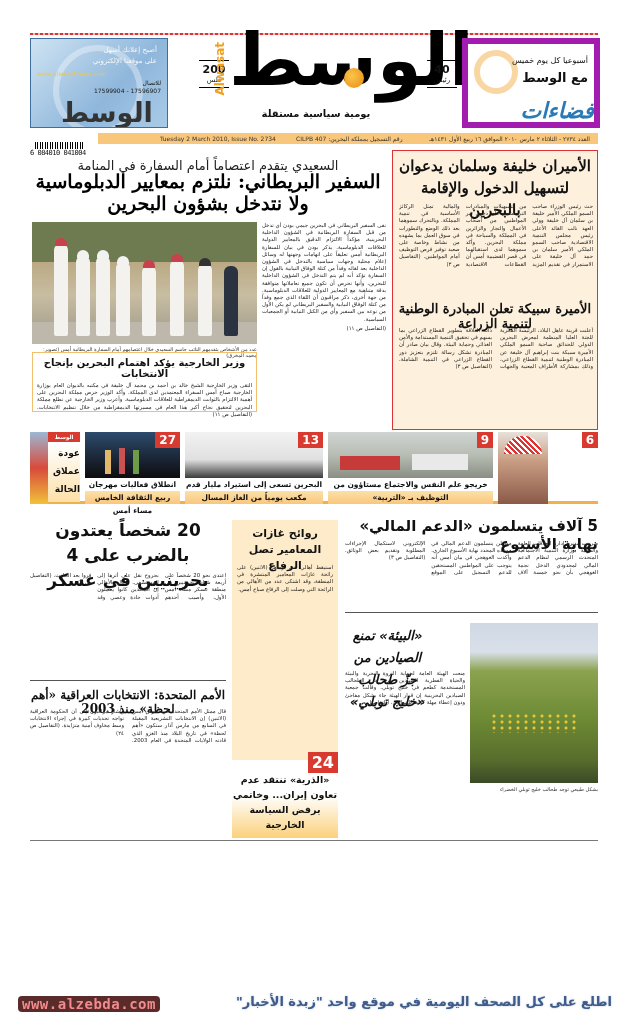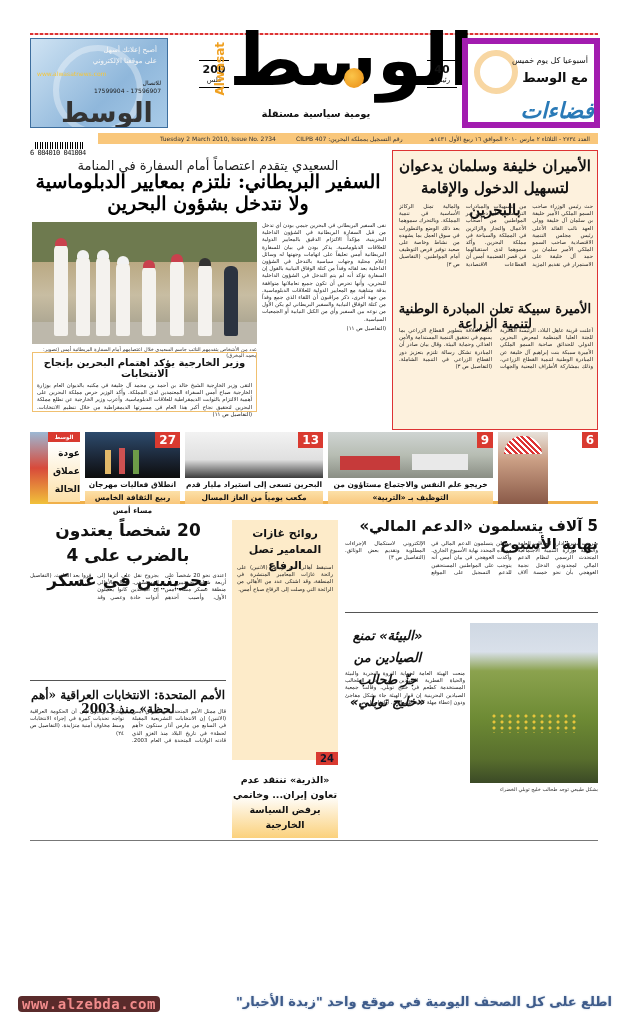--- a/index.html
+++ b/index.html
@@ -84,21 +84,21 @@
 
   .h-20 { left: 30px; top: 518px; width: 196px; text-align: center; font-size: 17px; font-weight: bold; line-height: 25px; }
   .col-20 { left: 30px; top: 572px; width: 196px; height: 100px; display: flex; gap: 5px; }
   .col-20 > div { flex: 1; }
 
   .h-un { left: 30px; top: 688px; width: 310px; text-align: center; font-size: 13.5px; font-weight: bold; font-family: "DejaVu Serif", serif; }
   .col-un { left: 30px; top: 708px; width: 200px; height: 128px; display: flex; gap: 5px; }
   .col-un > div { flex: 1; }
 
   .thurr { left: 232px; top: 772px; width: 106px; height: 66px; background: linear-gradient(180deg,#fff 0%,#fff 35%,#fbd17c 100%); }
-  .thurr .num { position: absolute; right: 0; top: -20px; background: #d93a30; color: #0f172a; font-weight: bold; font-size: 10px; padding: 1px 4px; }
+  .thurr .num { position: absolute; right: 0; top: -20px; background: #d93a30; color: #ffffff; font-weight: bold; font-size: 16px; padding: 1px 4px; }
   .thurr .hd { position: absolute; top: 0; width: 100%; text-align: center; font-size: 9.5px; font-weight: bold; line-height: 15px; }
 
   .h-env { left: 345px; top: 625px; width: 85px; text-align: center; font-size: 13px; font-weight: bold; line-height: 22px; font-style: italic; }
   .photo-env { left: 470px; top: 623px; width: 128px; height: 160px; background: linear-gradient(180deg,#cfd8e3 0%,#d9e0ea 18%,#8ba24e 30%,#6d8a34 60%,#586e2d 85%,#3b4a26 100%); }
   .col-env { left: 345px; top: 670px; width: 120px; height: 150px; display: flex; gap: 5px; }
   .col-env > div { flex: 1; }
   .cap-env { left: 470px; top: 786px; width: 128px; font-size: 5px; text-align: right; color: #333; }
 
   .bottom-rule { left: 30px; top: 840px; width: 568px; height: 1px; background: #777; }
 

